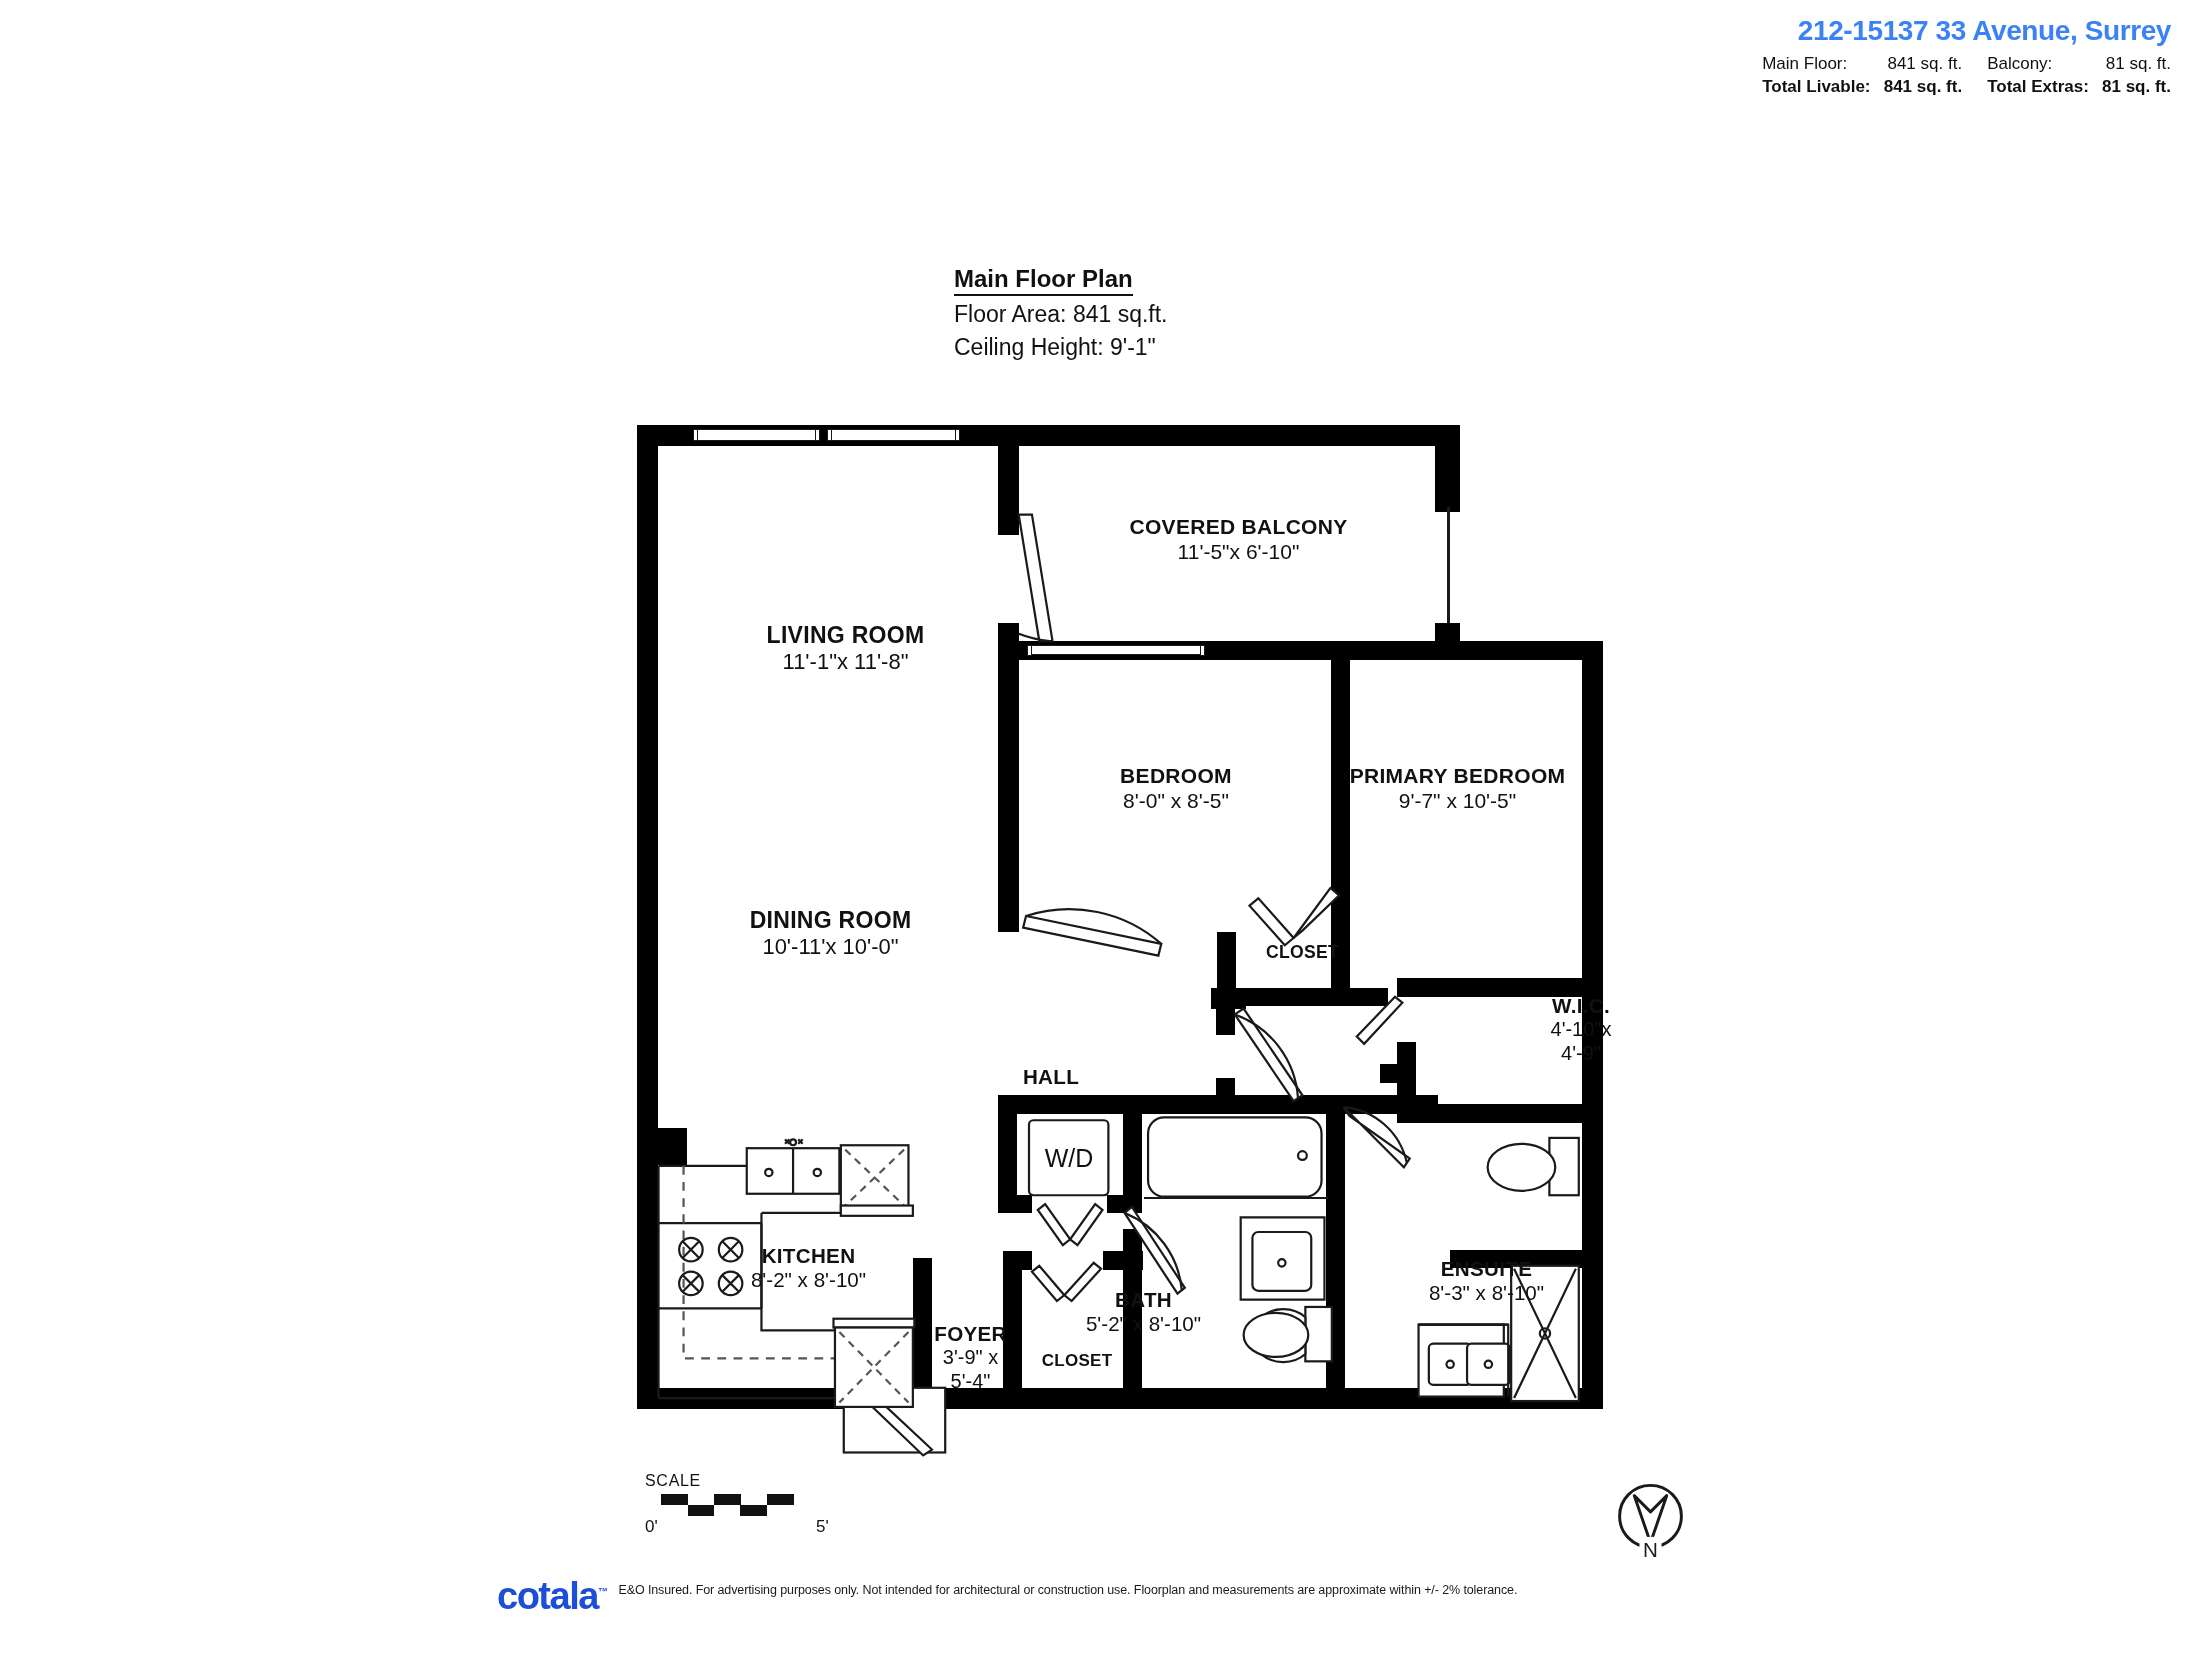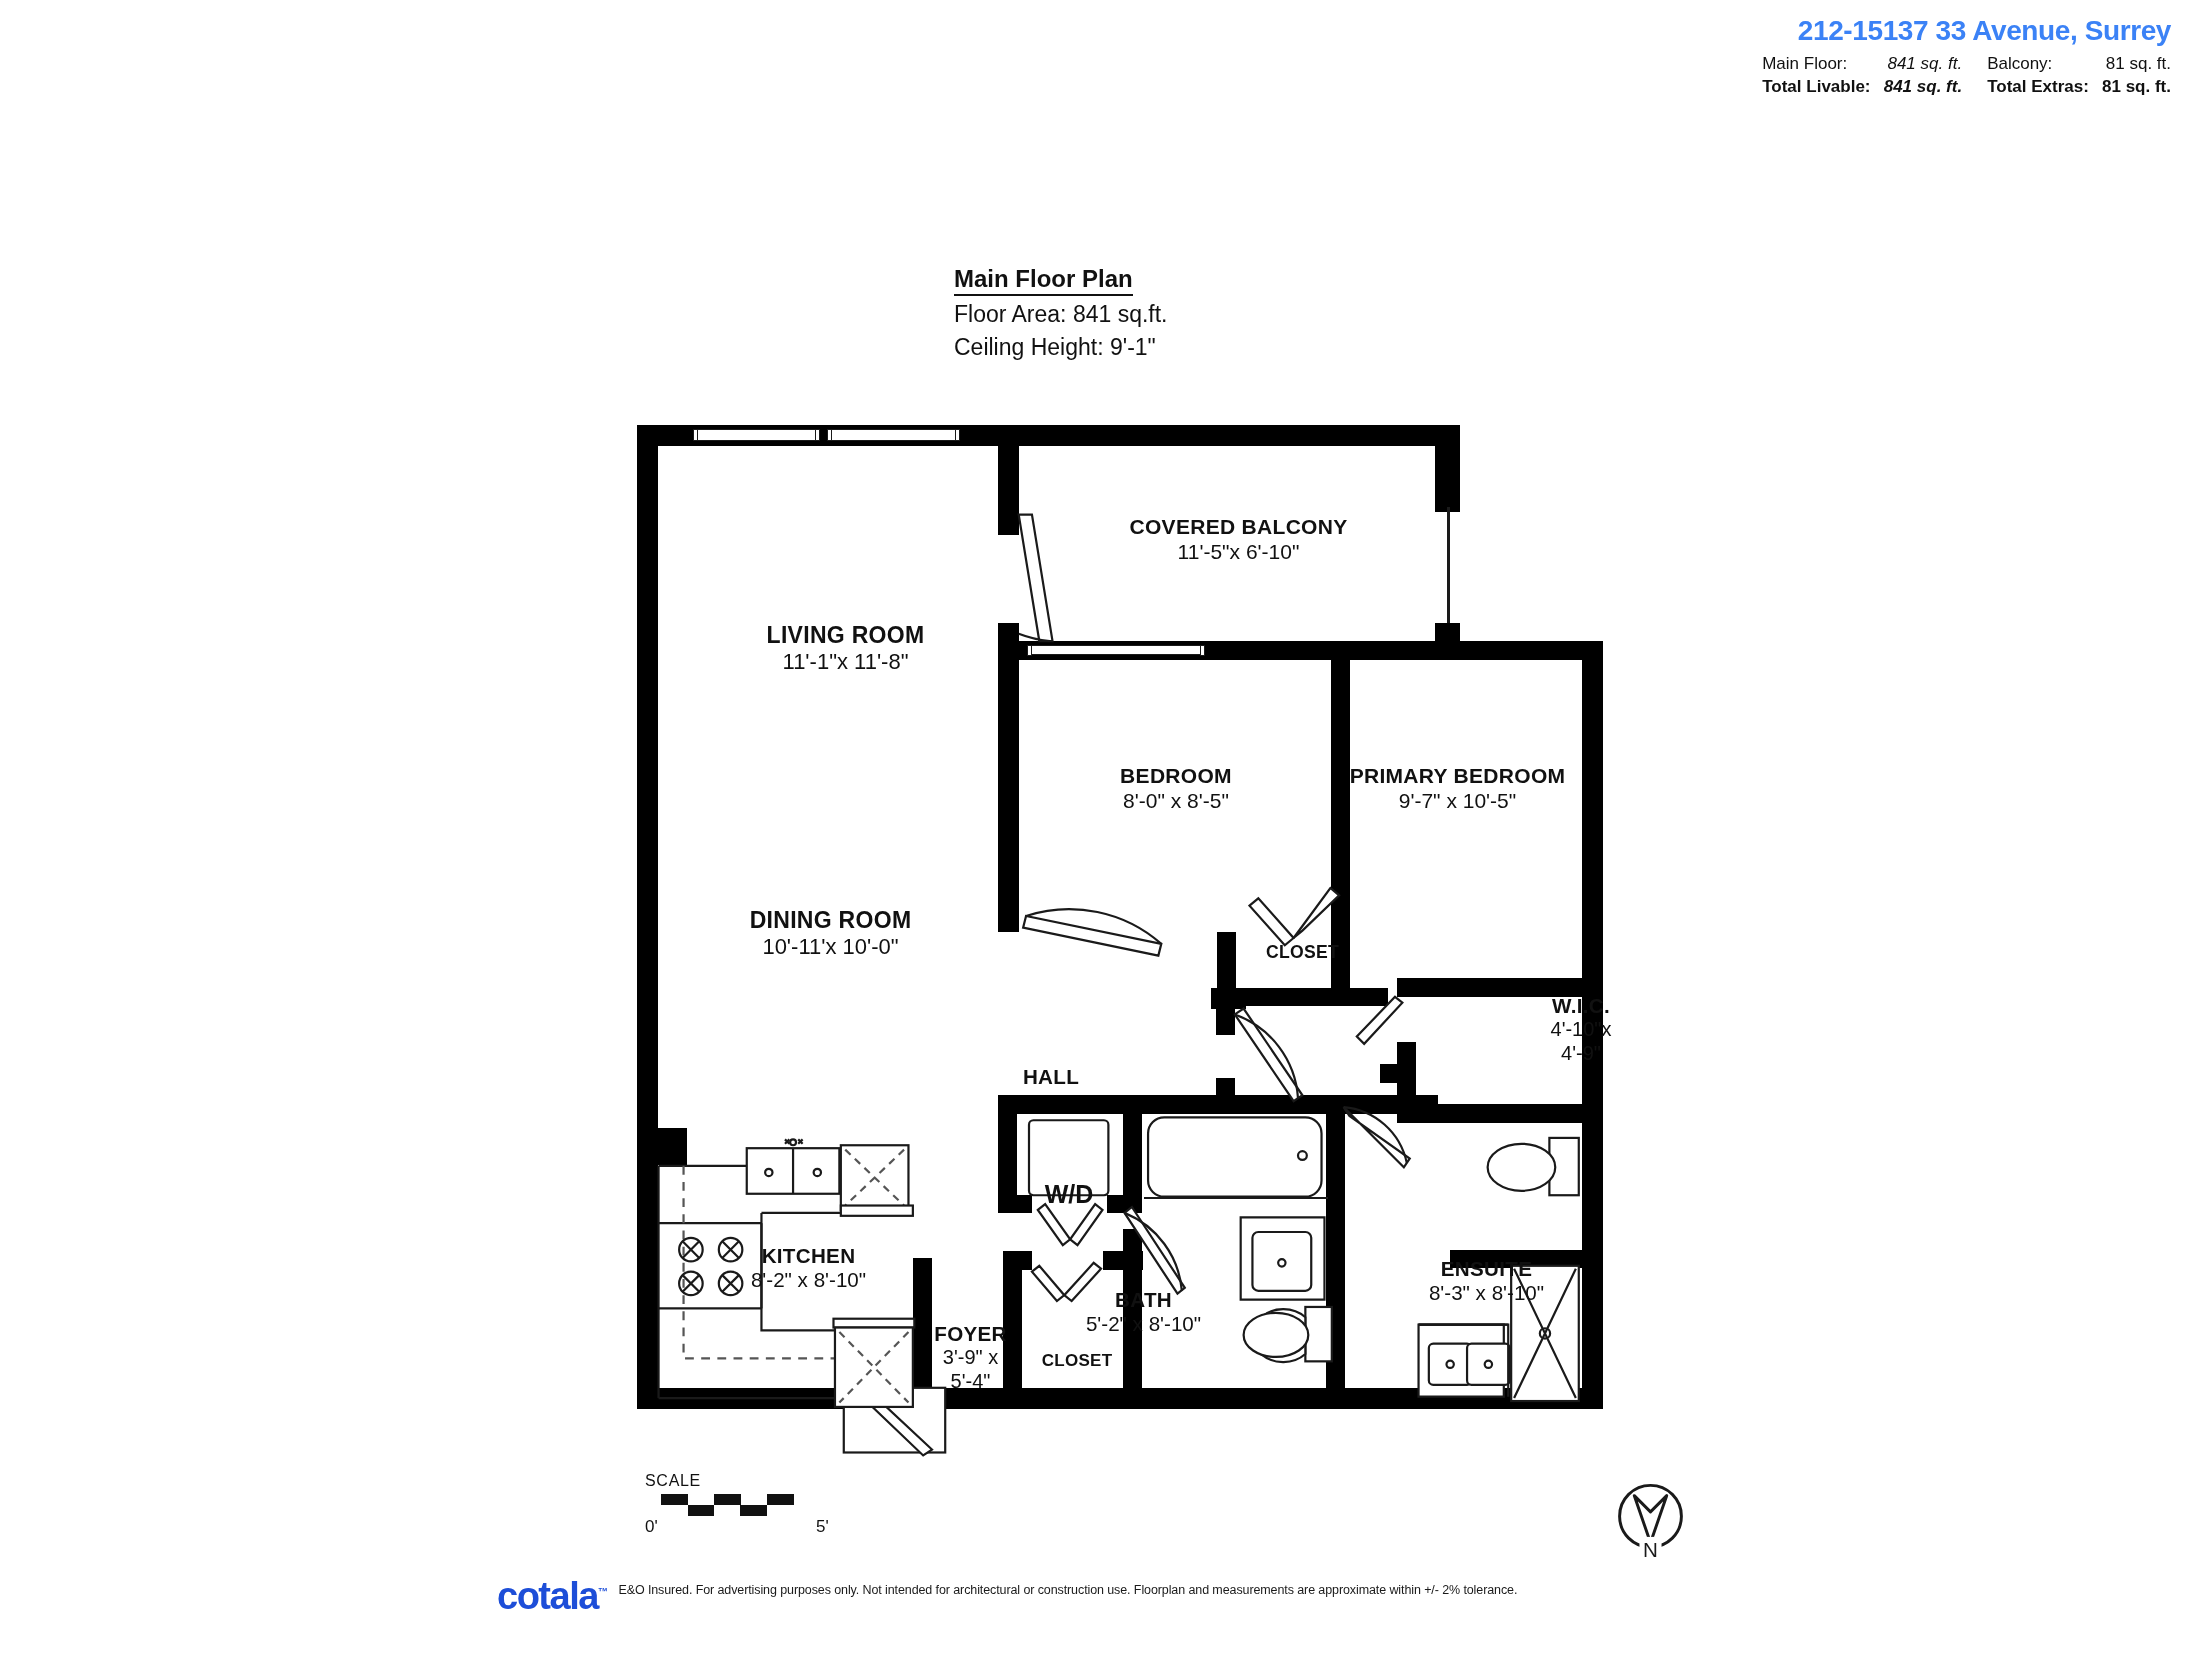--- a/index.html
+++ b/index.html
@@ -6,21 +6,21 @@
   body{width:2205px;height:1654px;position:relative;overflow:hidden;
        font-family:"Liberation Sans","DejaVu Sans",sans-serif;color:#111111;}
 
   
   #header{position:absolute;right:34px;top:16px;text-align:right;}
   #header .addr{font-size:28px;font-weight:bold;letter-spacing:-0.4px;
                 color:#3b82f6;line-height:1.05;white-space:nowrap;}
   #header table{margin-top:7.4px;border-collapse:collapse;margin-left:auto;}
   #header td{font-size:17px;padding:1.5px 0 1.5px 0;white-space:nowrap;color:#111;}
   #header td.lbl{text-align:left;padding-right:13.2px;}
-  #header td.val{text-align:right;padding-right:25px;font-style:italic;}
+  #header td.val{text-align:right;padding-right:25px;}
   #header td.val2{text-align:right;padding-right:0;}
   #header tr.bold td{font-weight:bold;}
 
   
   #plantitle{position:absolute;left:954px;top:266px;}
   #plantitle .t1{font-size:24px;font-weight:bold;border-bottom:2.2px solid #111;
                  display:inline-block;padding-bottom:1.5px;line-height:1.1;}
   #plantitle .t2{font-size:23px;line-height:1.22;margin-top:4.4px;font-weight:400;}
 
   
@@ -355,21 +355,21 @@
   <div class="rm" style="left:1323px;top:1257px;width:235px;font-size:20.6px;padding-left:46px;">
     <div class="n">ENSUITE</div>
     <div class="d" style="font-size:20.6px;">8'-3" x 8'-10"</div>
   </div>
 
   <div class="rm" style="left:1022px;top:1351px;width:110px;font-size:17px;">
     <div class="n">CLOSET</div>
   </div>
 
   <div class="rm" style="left:1031px;top:1144px;width:76px;font-size:25px;">
-    <div class="d" style="font-weight:700;margin-top:36px;">W/D</div>
+    <div class="d" style="font-weight:400;">W/D</div>
   </div>
 
 </div>
 
 <div id="scale">
   <div class="lab">SCALE</div>
   <div class="bar">
     <i style="left:0px;top:0px;"></i>
     <i style="left:26.5px;top:11px;"></i>
     <i style="left:53px;top:0px;"></i>

